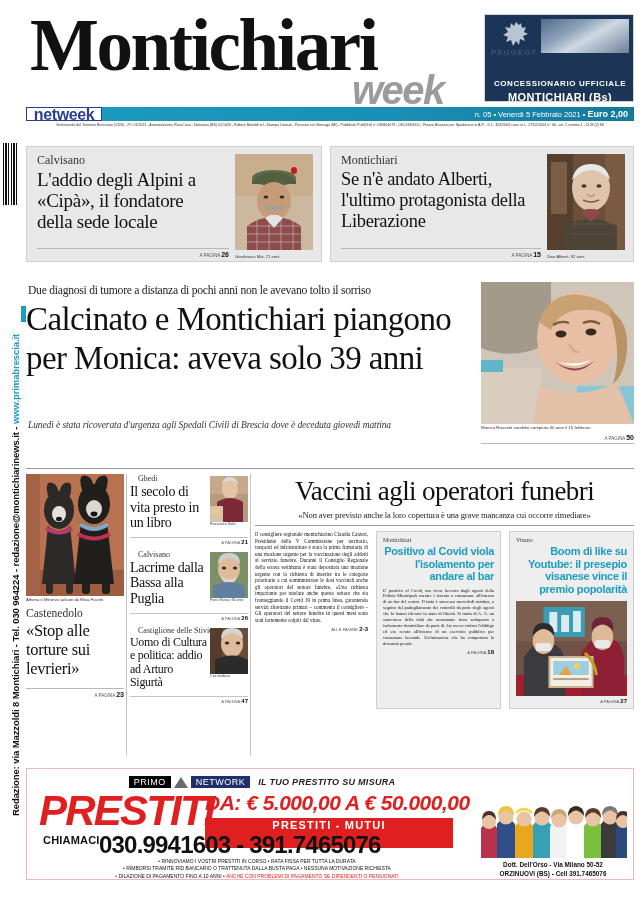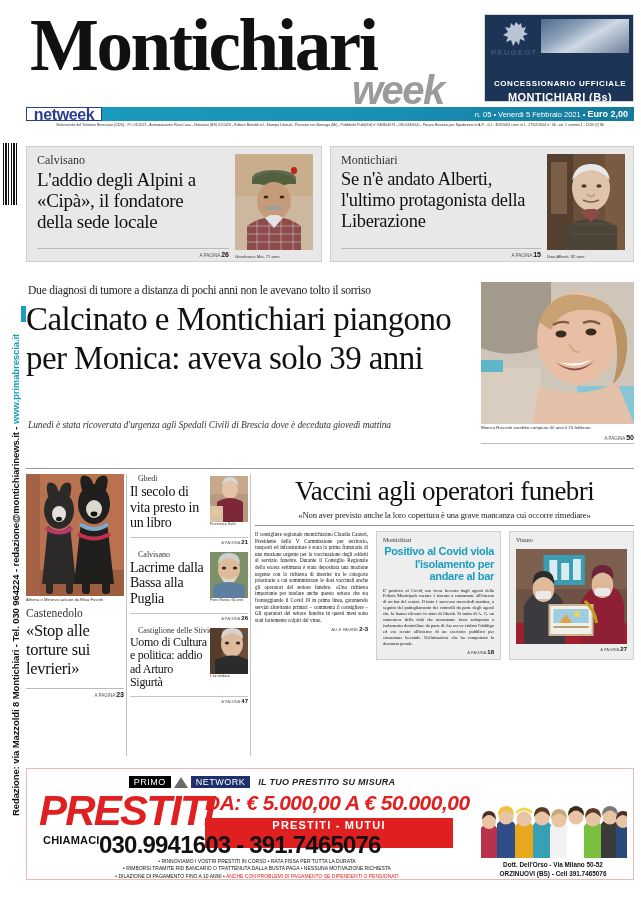--- a/index.html
+++ b/index.html
@@ -611,20 +611,21 @@
 
       <div class="panel">
         <div class="panel-kicker">Montichiari</div>
         <div class="panel-head">Positivo al Covid viola l'isolamento per andare al bar</div>
         <div class="panel-body">E' positivo al Covid, ma viene beccato dagli agenti della Polizia Municipale mentre è intento a consumare all'interno di un bar del centro. Il fatto è successo mercoledì mattina, a seguito del pattugliamento dei controlli da parte degli agenti che lo hanno rilevato in stato di libertà. Si tratta di A. G. un sanremese della città che nonostante fosse sottoposto a isolamento domiciliare da parte di Ats aveva violato l'obbligo ed era recato all'interno di un esercizio pubblico per consumare bevande. Un'infrazione che ha comportato la denuncia penale.</div>
         <div class="panel-pag"><span>A PAGINA</span> <b>18</b></div>
       </div>
 
       <div class="panel">
         <div class="panel-kicker">Visano</div>
+        <div class="panel-head">Boom di like su Youtube: il presepio visanese vince il premio popolarità</div>
         <div class="panel-photo">
           <svg class="ph" viewBox="0 0 113 95" preserveAspectRatio="none" xmlns="http://www.w3.org/2000/svg">
             <rect width="113" height="95" fill="#6e5245"></rect>
             <rect x="0" y="0" width="113" height="40" fill="#7d5f4f"></rect>
             <rect x="28" y="6" width="42" height="30" fill="#2fa8c4" opacity=".85"></rect>
             <rect x="34" y="11" width="8" height="20" fill="#ffffff" opacity=".8"></rect>
             <rect x="46" y="14" width="8" height="17" fill="#ffffff" opacity=".8"></rect>
             <rect x="58" y="10" width="8" height="21" fill="#ffffff" opacity=".8"></rect>
             <rect x="0" y="74" width="113" height="21" fill="#a01f2f"></rect>
             <path d="M8 95 v-38 q10 -18 24 -16 q14 2 18 18 v36 z" fill="#3b3b3f"></path>

